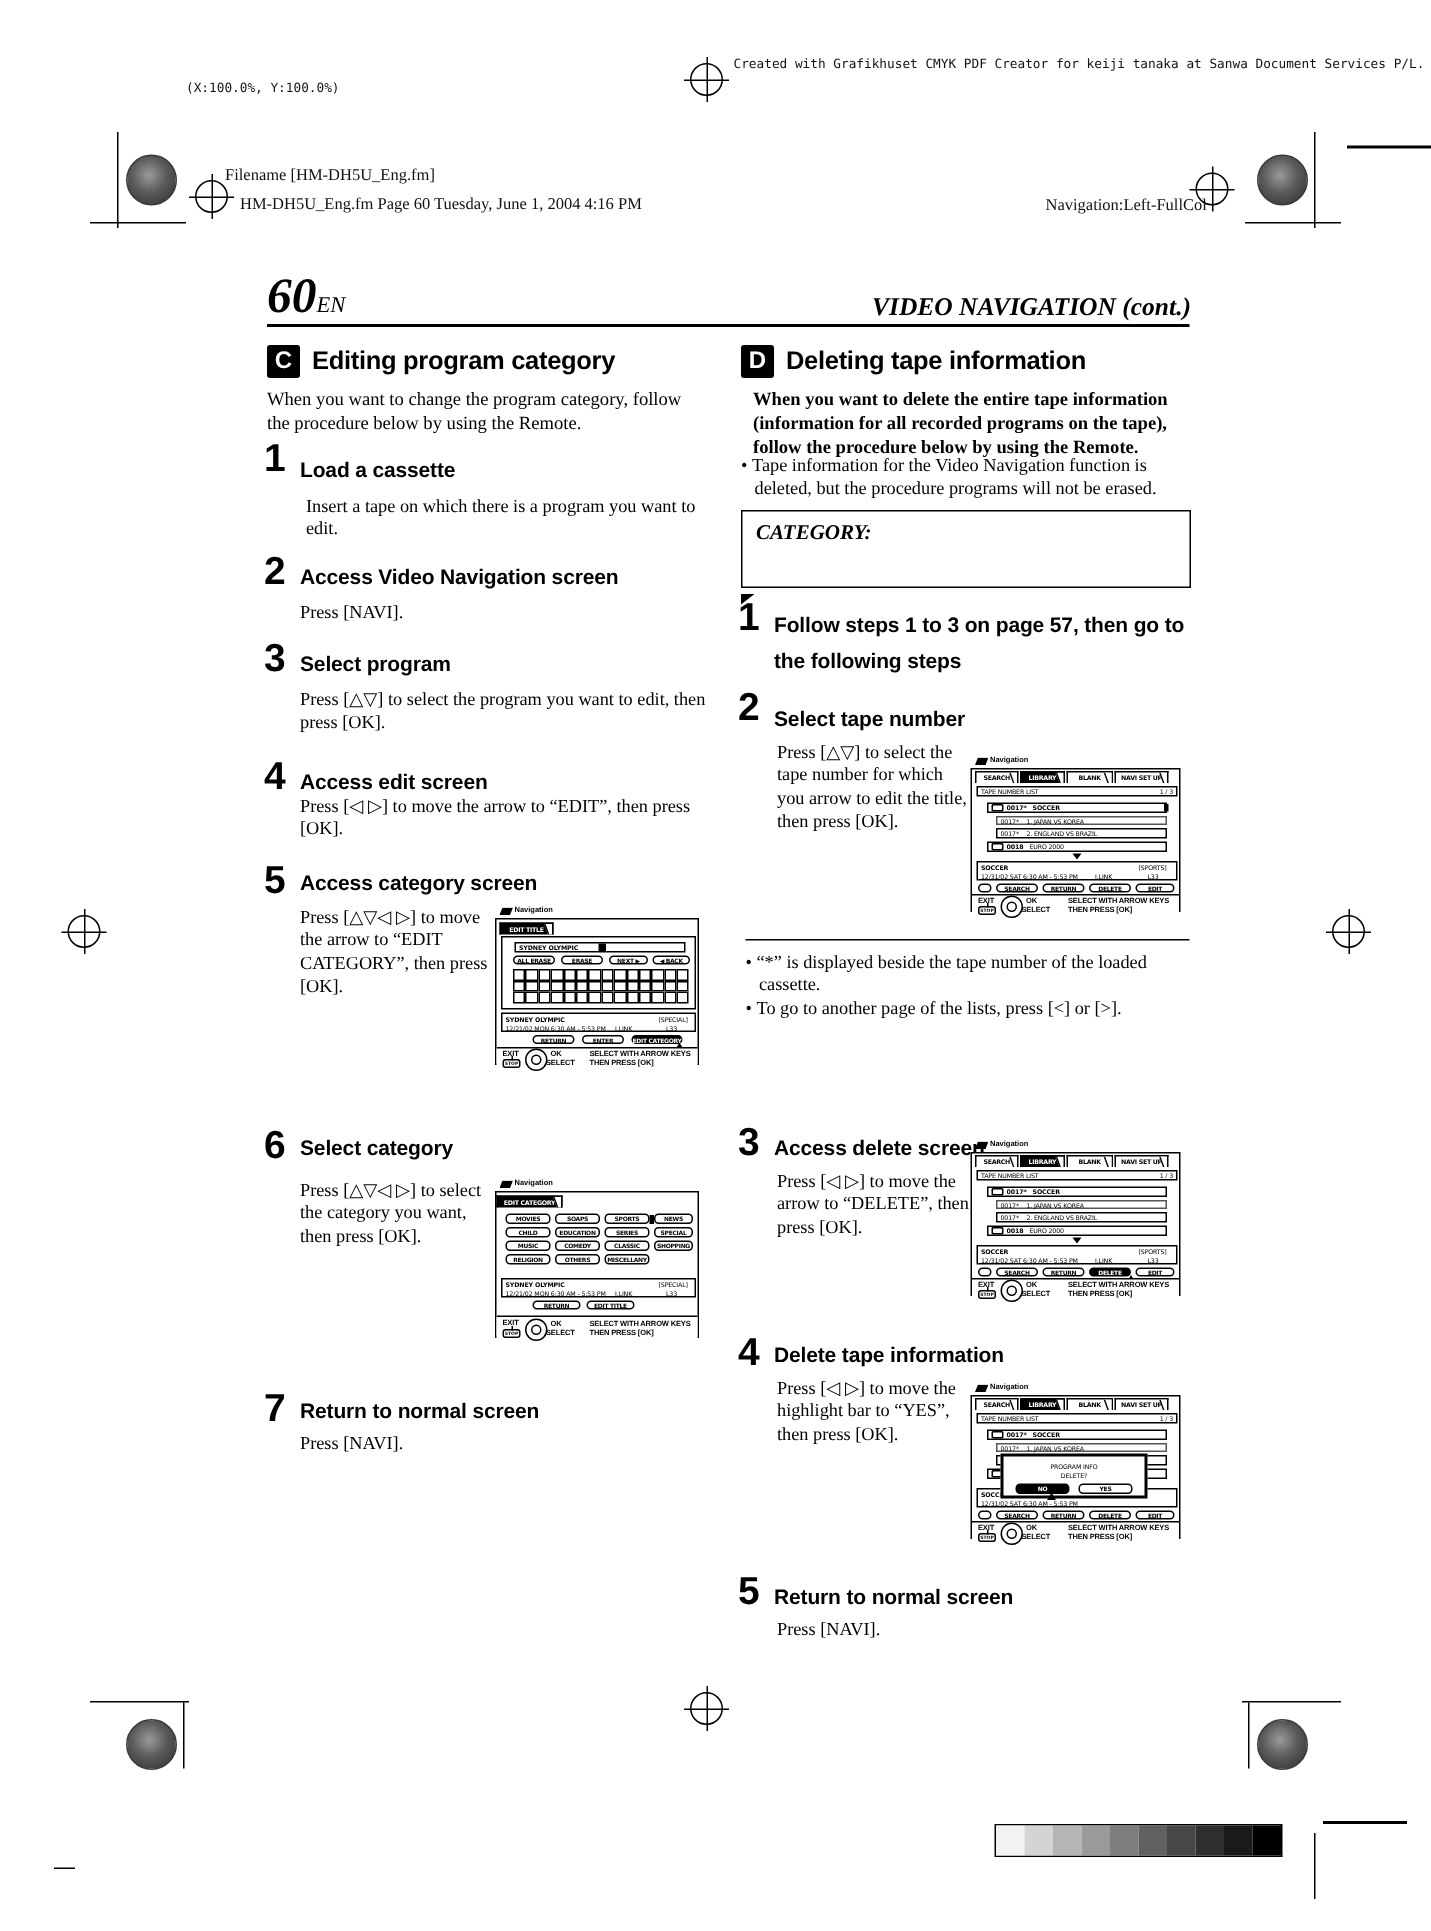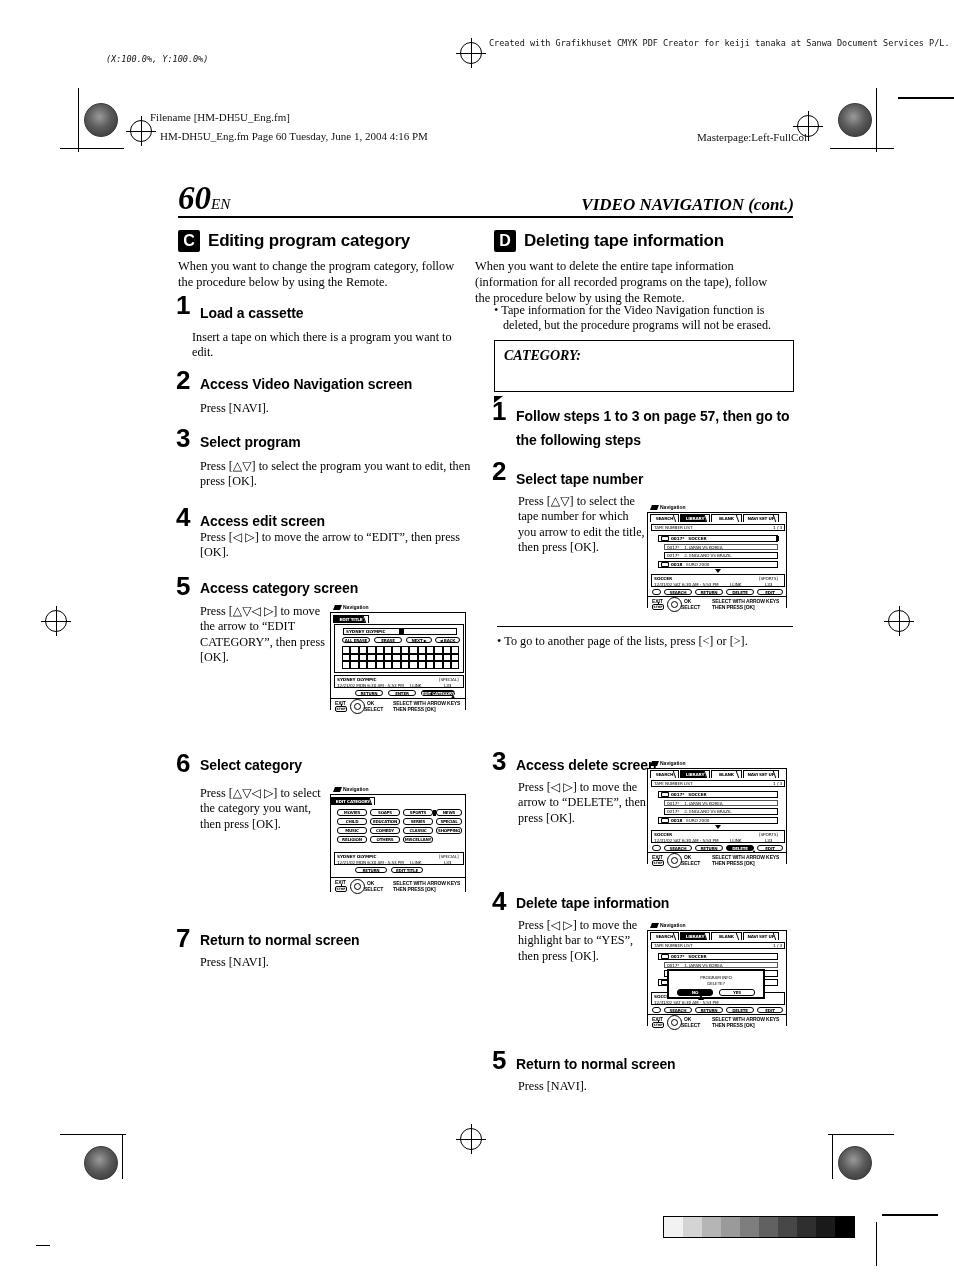--- a/index.html
+++ b/index.html
@@ -280,21 +280,21 @@
     width: 0; height: 0;
     border-top: 7px solid #000;
     border-right: 9px solid transparent;
   }
   .gray-strip { display: flex; border: 1px solid #000; }
   .gray-strip div { width: 19px; height: 20px; }
 </style>
 </head>
 <body>
 
-<div class="abs tiny-mono" style="left:106px; top:54px;font-style:italic;">(X:100.0%, Y:100.0%)</div>
+<div class="abs tiny-mono" style="left:124px; top:54px;">(X:100.0%, Y:100.0%)</div>
 <div class="abs tiny-mono" style="left:489px; top:38px;">Created with Grafikhuset CMYK PDF Creator for keiji tanaka at Sanwa Document Services P/L.</div>
 
 <div class="abs reg-mark" style="left:460px; top:42px;"></div>
 <div class="abs reg-mark" style="left:45px; top:610px;"></div>
 <div class="abs reg-mark" style="left:888px; top:610px;"></div>
 <div class="abs reg-mark" style="left:460px; top:1128px;"></div>
 <div class="abs reg-mark" style="left:130px; top:120px;"></div>
 <div class="abs reg-mark" style="left:797px; top:115px;"></div>
 
 <div class="abs blob" style="left:84px; top:103px; width:32px; height:32px;"></div>
@@ -310,37 +310,37 @@
 <div class="abs crop-h" style="left:60px; top:1134px; width:66px;"></div>
 <div class="abs crop-v" style="left:832px; top:1135px; height:44px;"></div>
 <div class="abs crop-h" style="left:828px; top:1134px; width:66px;"></div>
 <div class="abs crop-h" style="left:898px; top:97px; width:56px; height:2px;"></div>
 <div class="abs crop-h" style="left:882px; top:1214px; width:56px; height:2px;"></div>
 <div class="abs crop-v" style="left:876px; top:1222px; height:44px;"></div>
 <div class="abs crop-h" style="left:36px; top:1245px; width:14px; height:1px;"></div>
 
 <div class="abs hdr-serif" style="left:150px; top:111px;">Filename [HM-DH5U_Eng.fm]</div>
 <div class="abs hdr-serif" style="left:160px; top:130px;">HM-DH5U_Eng.fm  Page 60  Tuesday, June 1, 2004  4:16 PM</div>
-<div class="abs hdr-serif" style="left:697px; top:131px;">Masterpage:Left-FullCol</div>
+<div class="abs hdr-serif" style="left:697px; top:131px;">Navigation:Left-FullCol</div>
 
 <div class="abs" style="left:178px; top:182px;">
   <span class="pagenum">60</span><span class="pagenum-suffix">EN</span>
 </div>
 <div class="abs runhead" style="right:160px; top:195px;">VIDEO NAVIGATION (cont.)</div>
 <div class="abs page-rule" style="left:178px; top:216px; width:615px;"></div>
 
 <div class="abs" style="left:178px; top:230px; display:flex; align-items:center; gap:8px;">
   <div class="sec-badge">C</div>
   <div class="sec-title">Editing program category</div>
 </div>
 <div class="abs sec-intro" style="left:178px; top:259px; width:294px;">When you want to change the program category, follow the procedure below by using the Remote.</div>
 
 <div class="abs step-num" style="left:176px; top:292px;">1</div>
 <div class="abs step-head" style="left:200px; top:305px;">Load a cassette</div>
-<div class="abs step-body" style="left:192px; top:330px; width:280px;">Insert a tape on which there is a program you want to edit.</div>
+<div class="abs step-body" style="left:204px; top:330px; width:280px;">Insert a tape on which there is a program you want to edit.</div>
 
 <div class="abs step-num" style="left:176px; top:367px;">2</div>
 <div class="abs step-head" style="left:200px; top:376px;">Access Video Navigation screen</div>
 <div class="abs step-body" style="left:200px; top:401px; width:280px;">Press [NAVI].</div>
 
 <div class="abs step-num" style="left:176px; top:425px;">3</div>
 <div class="abs step-head" style="left:200px; top:434px;">Select program</div>
 <div class="abs step-body" style="left:200px; top:459px; width:280px;">Press [△▽] to select the program you want to edit, then press [OK].</div>
 
 <div class="abs step-num" style="left:176px; top:504px;">4</div>
@@ -484,21 +484,21 @@
     <div class="osd-foot-text" style="left:33px; top:8px;">SELECT</div>
     <div class="osd-foot-text" style="left:62px; top:2px;">SELECT WITH ARROW KEYS</div>
     <div class="osd-foot-text" style="left:62px; top:8px;">THEN PRESS [OK]</div>
   </div>
 </div>
 
 <div class="abs" style="left:494px; top:230px; display:flex; align-items:center; gap:8px;">
   <div class="sec-badge">D</div>
   <div class="sec-title">Deleting tape information</div>
 </div>
-<div class="abs sec-intro" style="left:475px; top:259px; width:300px;">When you want to delete the entire tape information (information for all recorded programs on the tape), follow the procedure below by using the Remote.</div>
+<div class="abs sec-intro" style="left:502px; top:259px; width:300px;font-weight:bold;">When you want to delete the entire tape information (information for all recorded programs on the tape), follow the procedure below by using the Remote.</div>
 <div class="abs bullets" style="left:494px; top:303px; width:300px;">
   <div>•&nbsp;<span>Tape information for the Video Navigation function is deleted, but the procedure programs will not be erased.</span></div>
 </div>
 
 <div class="abs attention-box" style="left:494px; top:340px; width:300px; height:52px;">
   <div class="attention-title">CATEGORY:</div>
 </div>
 
 <div class="abs tri-mark" style="left:494px; top:396px;"></div>
 
@@ -563,20 +563,21 @@
     <div class="jog" style="left:19px; top:0px;"></div>
     <div class="osd-foot-text" style="left:36px; top:0.5px;">OK</div>
     <div class="osd-foot-text" style="left:33px; top:7px;">SELECT</div>
     <div class="osd-foot-text" style="left:64px; top:1px;">SELECT WITH ARROW KEYS</div>
     <div class="osd-foot-text" style="left:64px; top:7px;">THEN PRESS [OK]</div>
   </div>
 </div>
 
 <div class="abs hr-thin" style="left:497px; top:626px; width:296px;"></div>
 <div class="abs bullets" style="left:497px; top:634px; width:296px;">
+  <div>•&nbsp;<span>“*” is displayed beside the tape number of the loaded cassette.</span></div>
   <div>•&nbsp;<span>To go to another page of the lists, press [&lt;] or [&gt;].</span></div>
 </div>
 
 <div class="abs step-num" style="left:492px; top:748px;">3</div>
 <div class="abs step-head" style="left:516px; top:757px;">Access delete screen</div>
 <div class="abs step-body" style="left:518px; top:780px; width:130px;">Press [◁ ▷] to move the arrow to “DELETE”, then press [OK].</div>
 
 <div class="osd" style="left:647px; top:768px; width:140px; height:96px;">
   <div class="osd-navicon" style="left:2px; top:-8px;"></div>
   <div class="osd-navlabel" style="left:12px; top:-9px;">Navigation</div>

